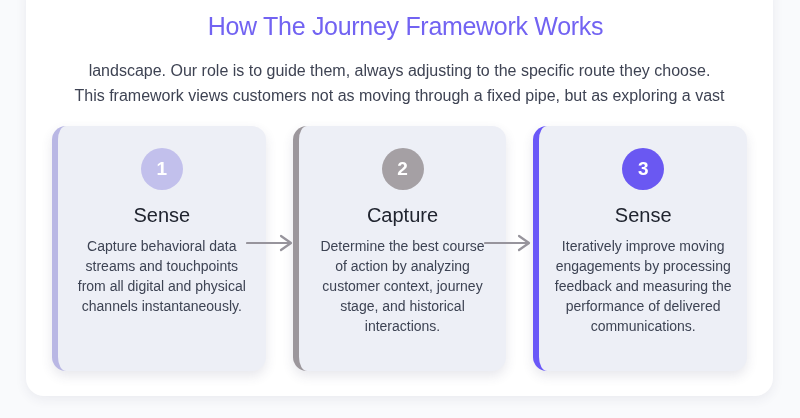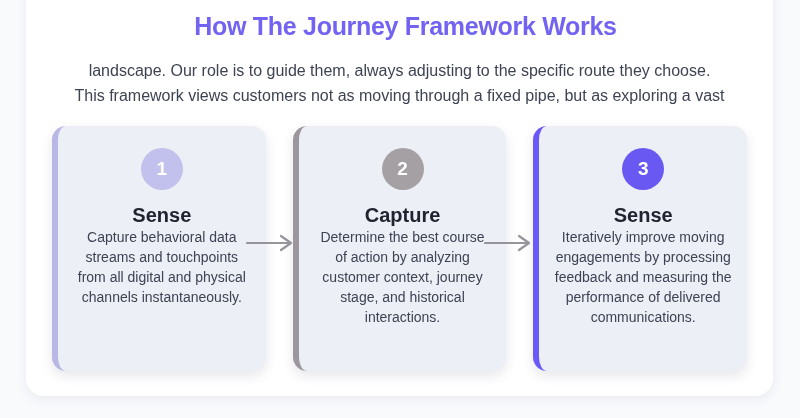--- a/index.html
+++ b/index.html
@@ -26,21 +26,21 @@
     width:747px; height:418px;
     background:var(--panel-bg);
     border-radius:18px;
     box-shadow:0 3px 12px rgba(45,55,90,0.08);
   }
   .section-title{
     position:absolute;
     top:34px; left:12px; right:0;
     text-align:center;
     font-size:25px;
-    font-weight:700;
+    font-weight:400;
     letter-spacing:-0.3px;
     color:var(--title);
   }
   .section-subtitle{
     position:absolute;
     top:81px; left:0; right:0;
     text-align:center;
     font-size:16px;
     line-height:24.5px;
     color:var(--subtitle-text);
@@ -67,24 +67,25 @@
     margin:0 auto;
     color:#ffffff;
     font-size:19px;
     font-weight:700;
     line-height:42px;
     text-align:center;
   }
   .card-title{
     margin-top:14px;
     font-size:20px;
-    font-weight:700;
+    font-weight:400;
     color:var(--card-title-text);
   }
   .card-desc{
+    margin-top:9px;
     font-size:14px;
     line-height:20px;
     color:var(--card-body-text);
   }
   .arrow{
     position:absolute;
     top:232px;
     width:48px; height:22px;
   }
   .arrow line, .arrow polyline{

